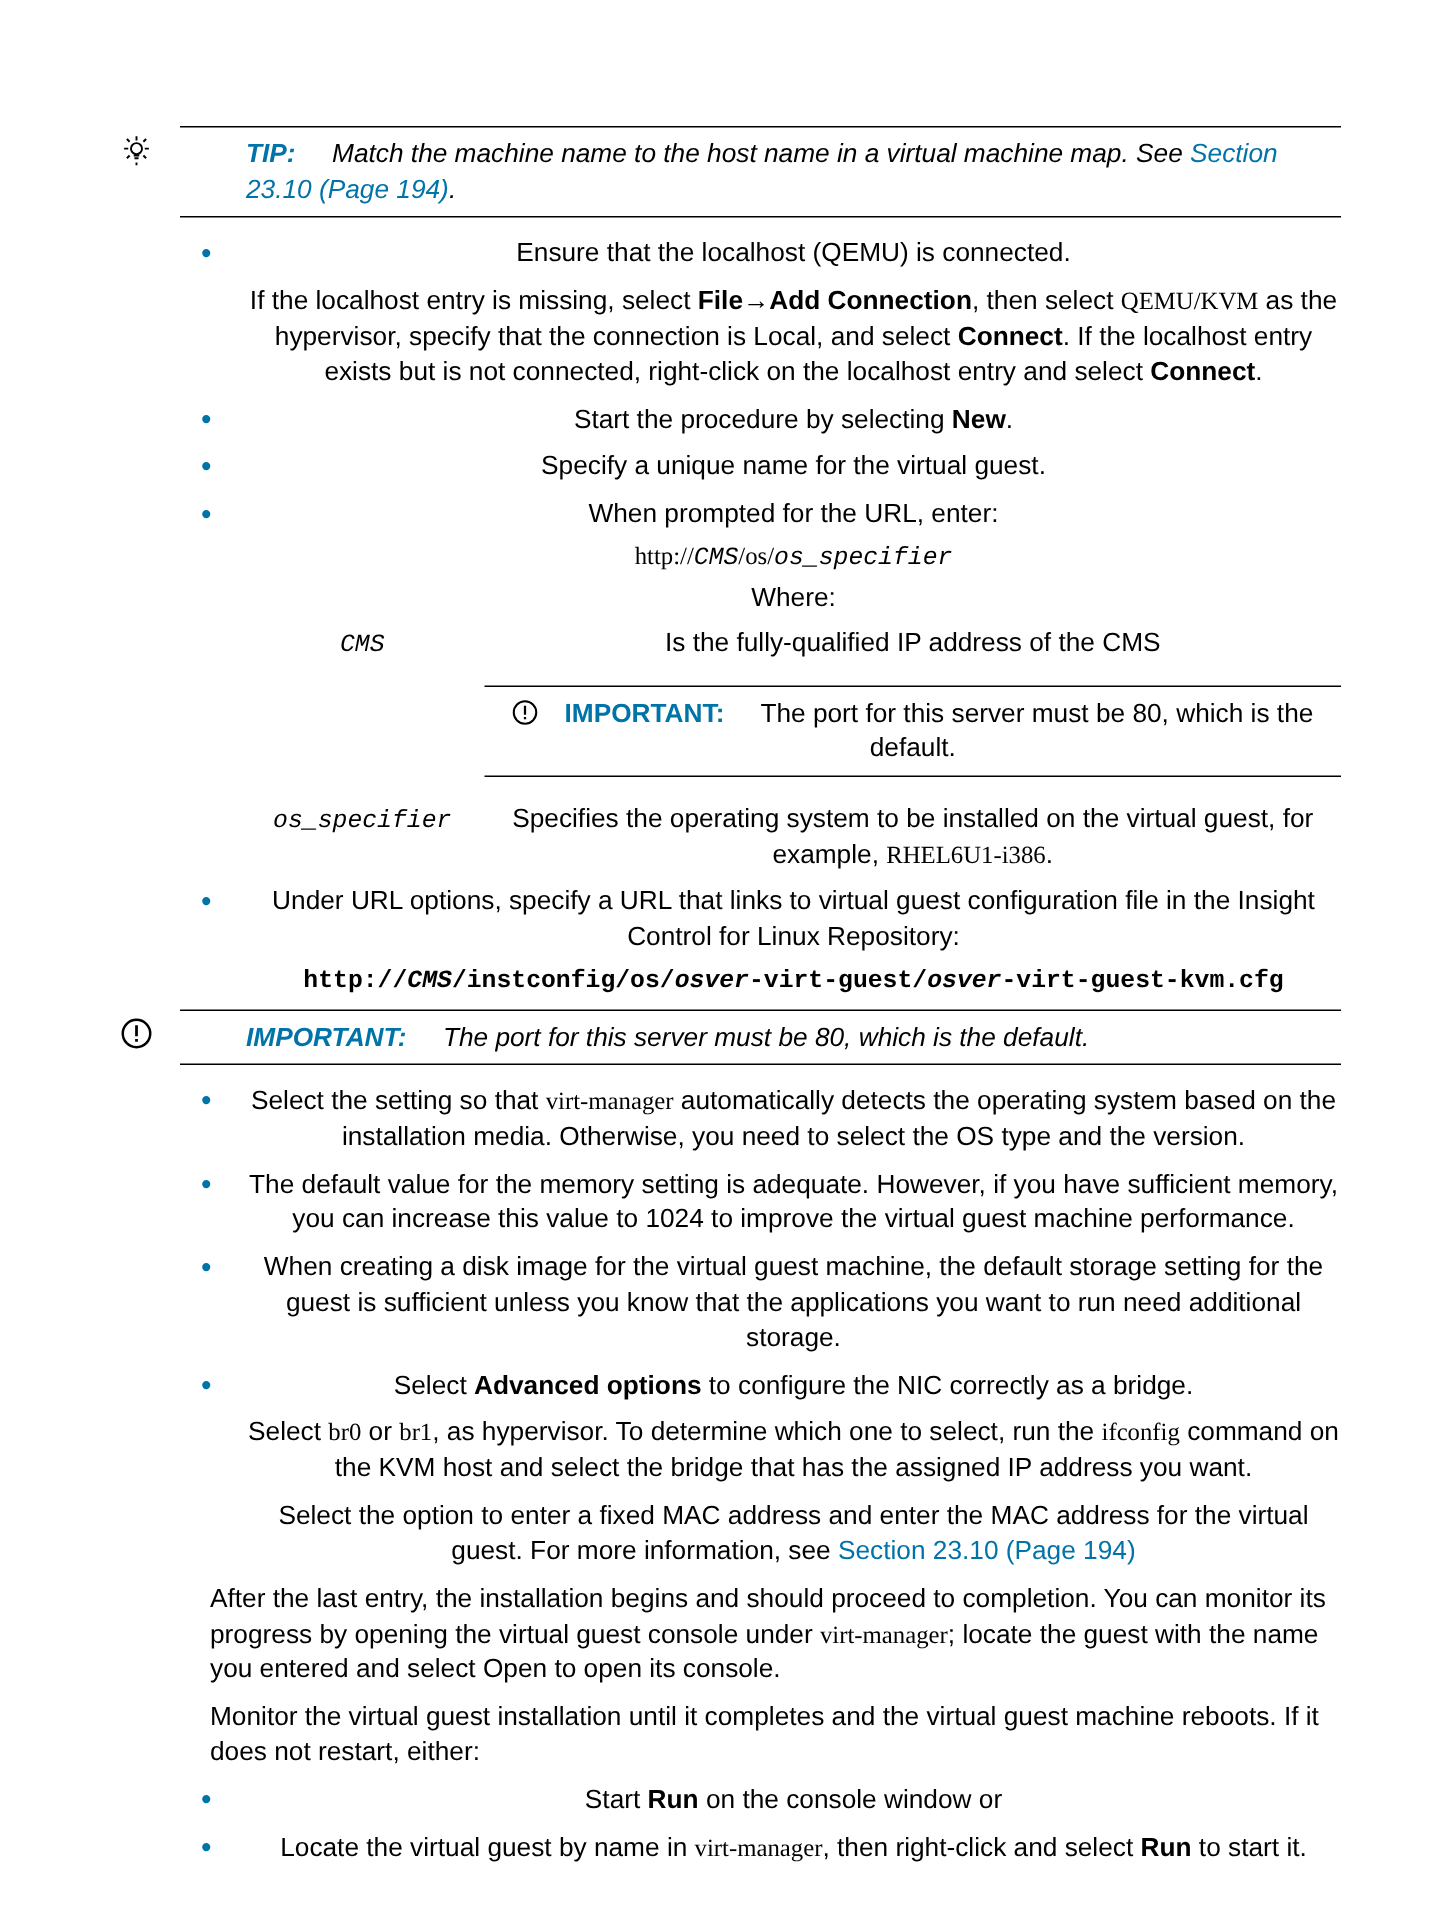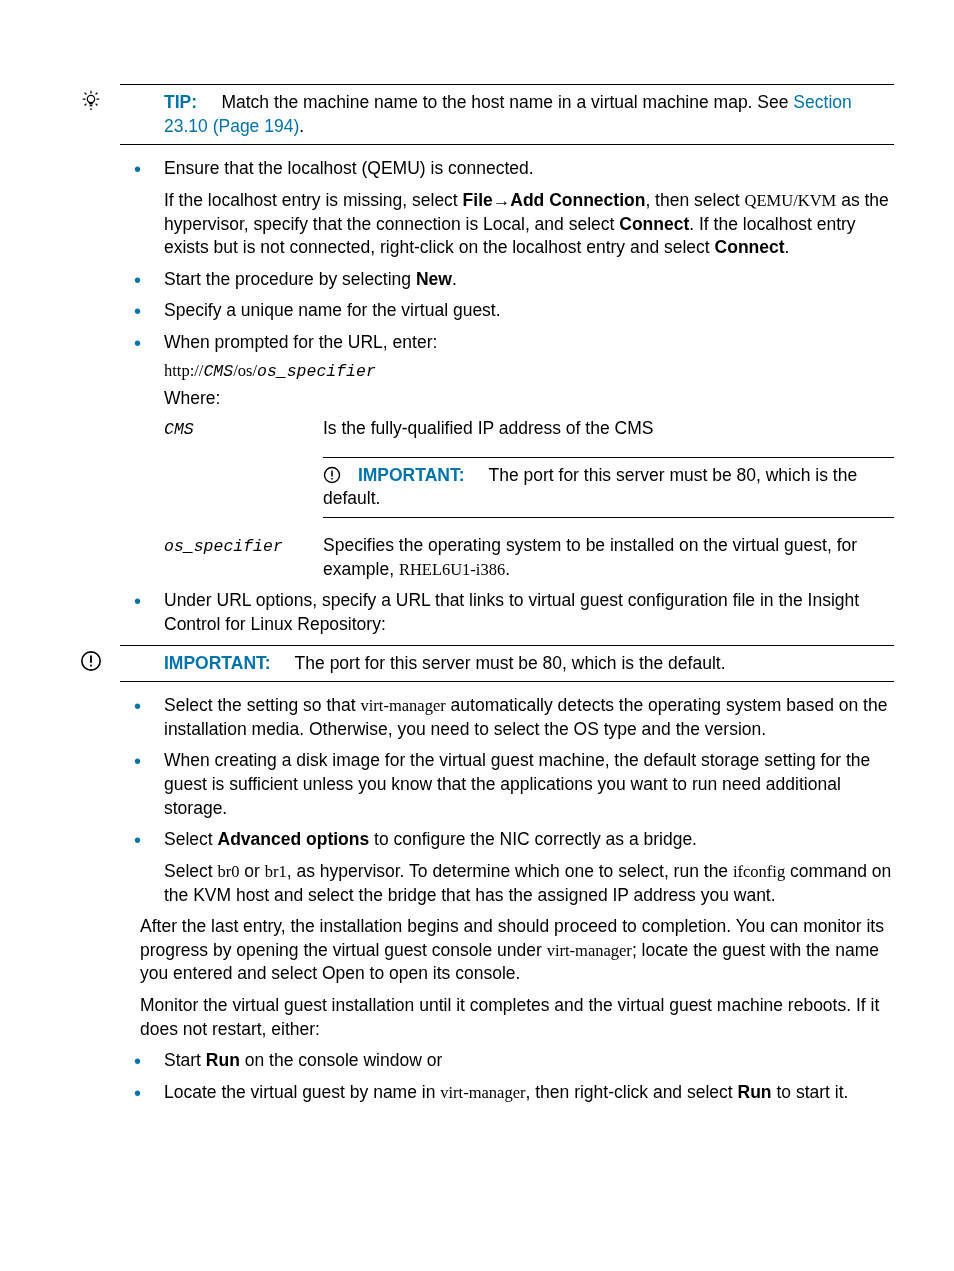--- a/index.html
+++ b/index.html
@@ -67,20 +67,21 @@
     font-family: "Courier New", Courier, monospace;
     font-size: 16.5px;
     font-style: italic;
     font-stretch: normal;
     font-weight: 400;
   }
   ul.bul {
     list-style: none;
     padding: 0;
     margin: 0 0 0 0;
+    text-align: center;
   }
   ul.bul > li {
     position: relative;
     padding-left: 44px;
     margin: 8px 0;
   }
   ul.bul > li::before {
     content: "•";
     position: absolute;
     left: 14px;
@@ -99,21 +100,21 @@
   .dl .term { }
   .dl .def { }
   .inner-callout {
     border-top: 1px solid #000;
     border-bottom: 1px solid #000;
     padding: 6px 0;
     margin: 4px 0;
   }
   .para { margin: 8px 0; }
   .para-tight { margin: 4px 0; }
-  .indent-block { padding-left: 44px; }
+  .indent-block { padding-left: 44px; font-style: italic; }
 </style>
 </head>
 <body>
 
 <div class="page">
 
   <div class="callout indent-block">
     <svg class="callout-icon" viewBox="0 0 24 24">
       <g stroke="#000" stroke-width="1.4" fill="none">
         <circle cx="12" cy="11" r="4"></circle>
@@ -165,45 +166,52 @@
 
         <div class="term"><span class="mono-italic">os_specifier</span></div>
         <div class="def">
           <span>Specifies the operating system to be installed on the virtual guest, for example, </span><span class="mono">RHEL6U1-i386</span><span>.</span>
         </div>
       </div>
     </li>
 
     <li>
       <div class="para-tight">Under URL options, specify a URL that links to virtual guest configuration file in the Insight Control for Linux Repository:</div>
+      <div class="para-tight">
+        <span class="mono-bold">http://</span><span class="mono-bold" style="font-style:italic">CMS</span><span class="mono-bold">/instconfig/os/</span><span class="mono-bold" style="font-style:italic">osver</span><span class="mono-bold">-virt-guest/</span><span class="mono-bold" style="font-style:italic">osver</span><span class="mono-bold">-virt-guest-kvm.cfg</span>
+      </div>
     </li>
   </ul>
 
   <div class="callout indent-block">
     <svg class="callout-icon" viewBox="0 0 24 24">
       <circle cx="12" cy="12" r="10" stroke="#000" stroke-width="1.8" fill="none"></circle>
       <rect x="11" y="6" width="2" height="8" fill="#000"></rect>
       <rect x="11" y="16" width="2" height="2" fill="#000"></rect>
     </svg>
     <span class="imp-label">IMPORTANT:</span>
     &nbsp;&nbsp;&nbsp;
     <span>The port for this server must be 80, which is the default.</span>
   </div>
 
   <ul class="bul">
     <li>
       <span>Select the setting so that </span><span class="mono">virt-manager</span><span> automatically detects the operating system based on the installation media. Otherwise, you need to select the OS type and the version.</span>
     </li>
+    <li>The default value for the memory setting is adequate. However, if you have sufficient memory, you can increase this value to 1024 to improve the virtual guest machine performance.</li>
     <li>When creating a disk image for the virtual guest machine, the default storage setting for the guest is sufficient unless you know that the applications you want to run need additional storage.</li>
     <li>
       <div class="para-tight">
         <span>Select </span><strong>Advanced options</strong><span> to configure the NIC correctly as a bridge.</span>
       </div>
       <div class="para">
         <span>Select </span><span class="mono">br0</span><span> or </span><span class="mono">br1</span><span>, as hypervisor. To determine which one to select, run the </span><span class="mono">ifconfig</span><span> command on the KVM host and select the bridge that has the assigned IP address you want.</span>
+      </div>
+      <div class="para">
+        <span>Select the option to enter a fixed MAC address and enter the MAC address for the virtual guest. For more information, see </span><a class="link" href="#">Section 23.10 (Page 194)</a>
       </div>
     </li>
   </ul>
 
   <div style="padding-left:20px;">
     <div class="para">
       <span>After the last entry, the installation begins and should proceed to completion. You can monitor its progress by opening the virtual guest console under </span><span class="mono">virt-manager</span><span>; locate the guest with the name you entered and select Open to open its console.</span>
     </div>
     <div class="para">Monitor the virtual guest installation until it completes and the virtual guest machine reboots. If it does not restart, either:</div>
   </div>

